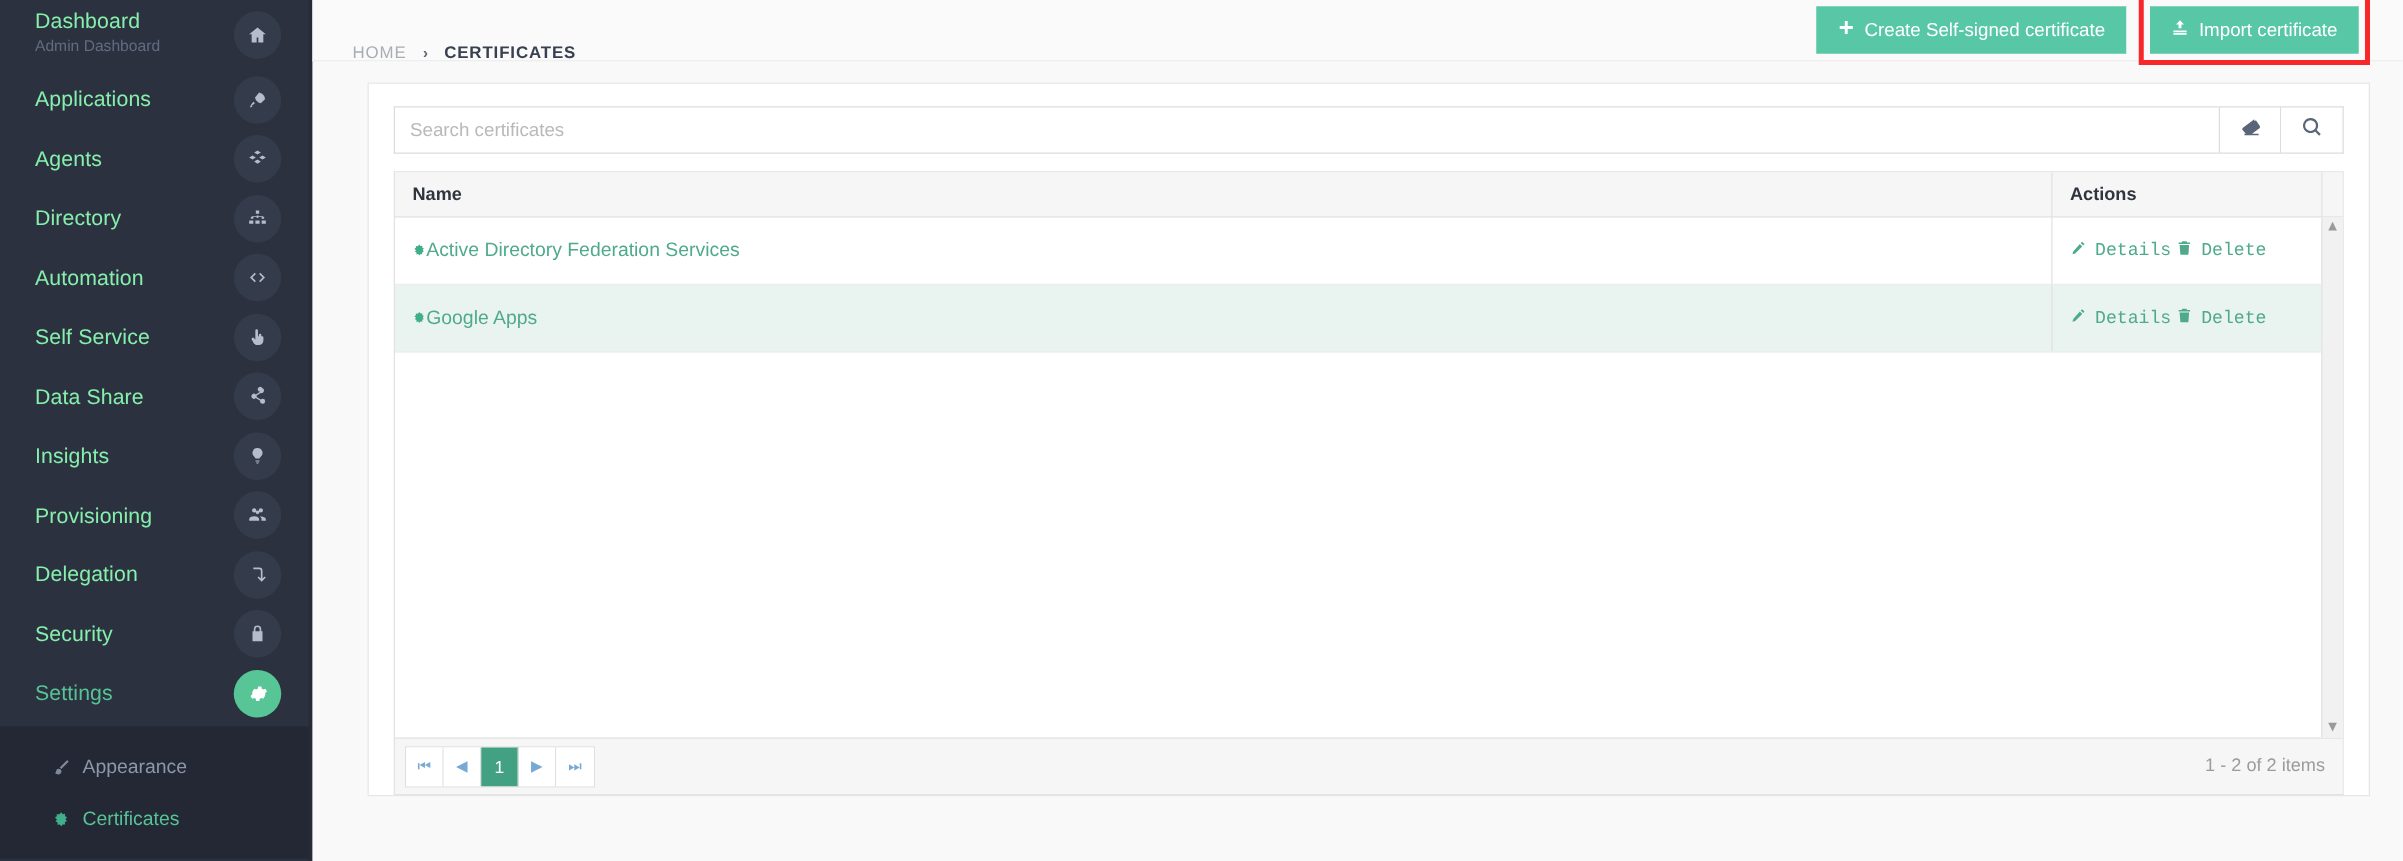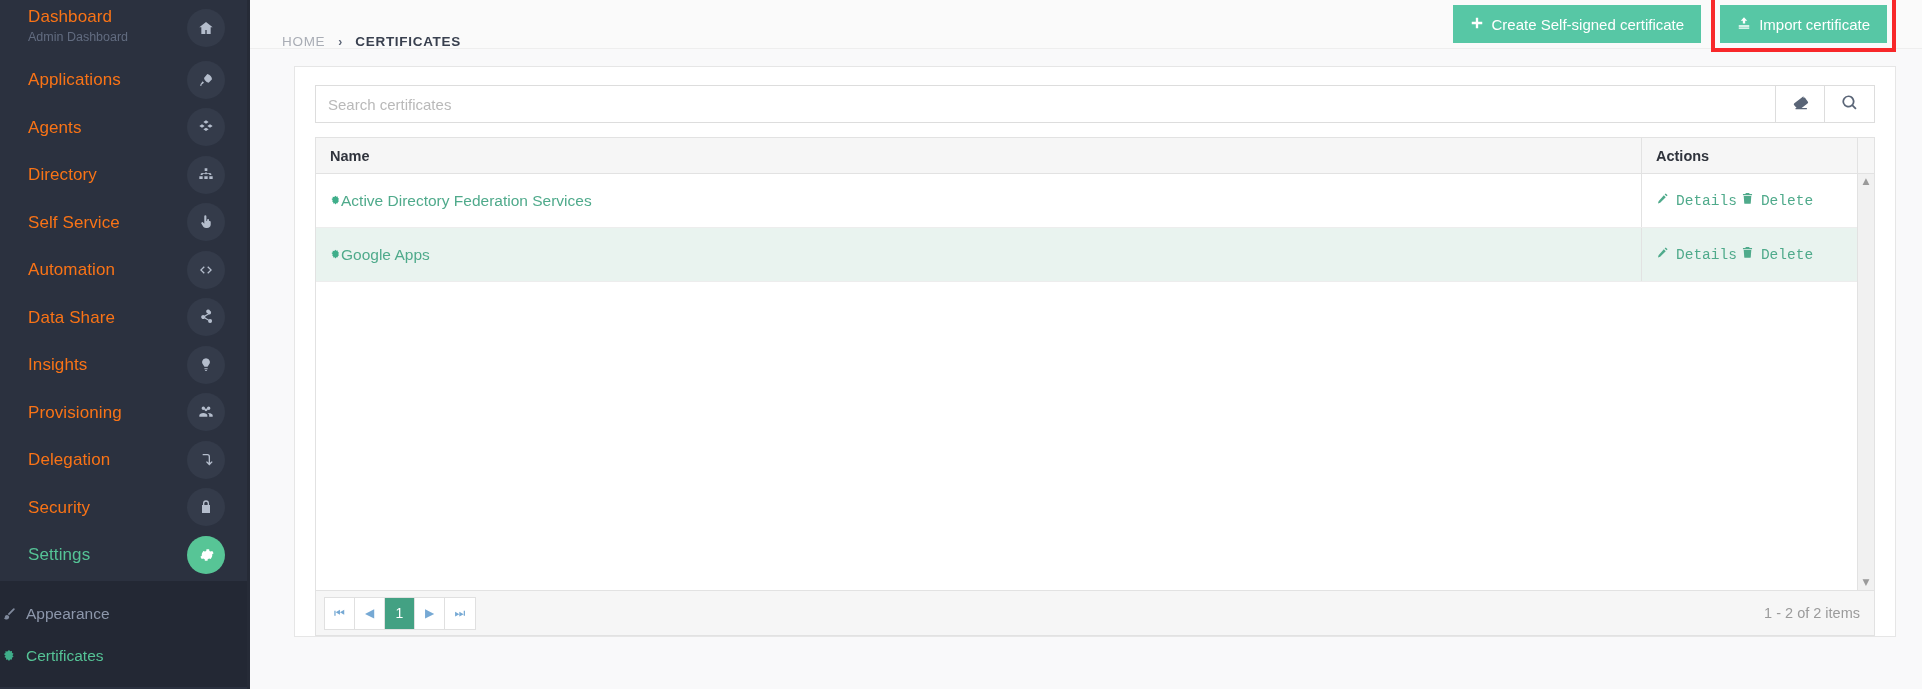--- a/index.html
+++ b/index.html
@@ -24,21 +24,21 @@
     height: 47.5px;
     display: flex;
     align-items: center;
     padding: 0 0 0 28px;
     position: relative;
     cursor: pointer;
   }
   .nav-item.first { height: 56px; align-items: flex-start; padding-top: 6px; }
   .nav-text-wrap { flex: 1; display: flex; flex-direction: column; justify-content: center; }
   .nav-label {
-    color: #f97316;
+    color: #86efac;
     font-size: 17px;
     line-height: 21px;
     letter-spacing: .1px;
   }
   .nav-sub {
     color: #626c80;
     font-size: 12.5px;
     line-height: 16px;
     margin-top: 2px;
   }
@@ -68,20 +68,21 @@
 
   .submenu {
     background: #232834;
     padding: 12px 0 10px 0;
     margin-top: 2px;
   }
   .submenu-item {
     height: 42px;
     display: flex;
     align-items: center;
+    padding-left: 40px;
     cursor: pointer;
     font-size: 15.5px;
     color: #8d97ab;
   }
   .submenu-item.selected { color: #55c396; }
   .submenu-ico {
     width: 18px; margin-right: 8px;
     display: inline-flex; align-items: center; justify-content: center;
     color: #7f899c;
   }
@@ -348,38 +349,38 @@
         <span class="nav-caret">‹</span>
         <span class="nav-icon">
             <svg>
               <use href="#i-sitemap"></use>
             </svg>
           </span>
       </li>
 
       <li class="nav-item">
         <span class="nav-text-wrap">
+          <span class="nav-label">Automation</span>
+        </span>
+        <span class="nav-caret">‹</span>
+        <span class="nav-icon">
+            <svg>
+              <use href="#i-code"></use>
+            </svg>
+          </span>
+      </li>
+
+      <li class="nav-item">
+        <span class="nav-text-wrap">
           <span class="nav-label">Self Service</span>
         </span>
         <span class="nav-caret">‹</span>
         <span class="nav-icon">
             <svg>
               <use href="#i-hand"></use>
-            </svg>
-          </span>
-      </li>
-
-      <li class="nav-item">
-        <span class="nav-text-wrap">
-          <span class="nav-label">Automation</span>
-        </span>
-        <span class="nav-caret">‹</span>
-        <span class="nav-icon">
-            <svg>
-              <use href="#i-code"></use>
             </svg>
           </span>
       </li>
 
       <li class="nav-item">
         <span class="nav-text-wrap">
           <span class="nav-label">Data Share</span>
         </span>
         <span class="nav-caret"></span>
         <span class="nav-icon">

